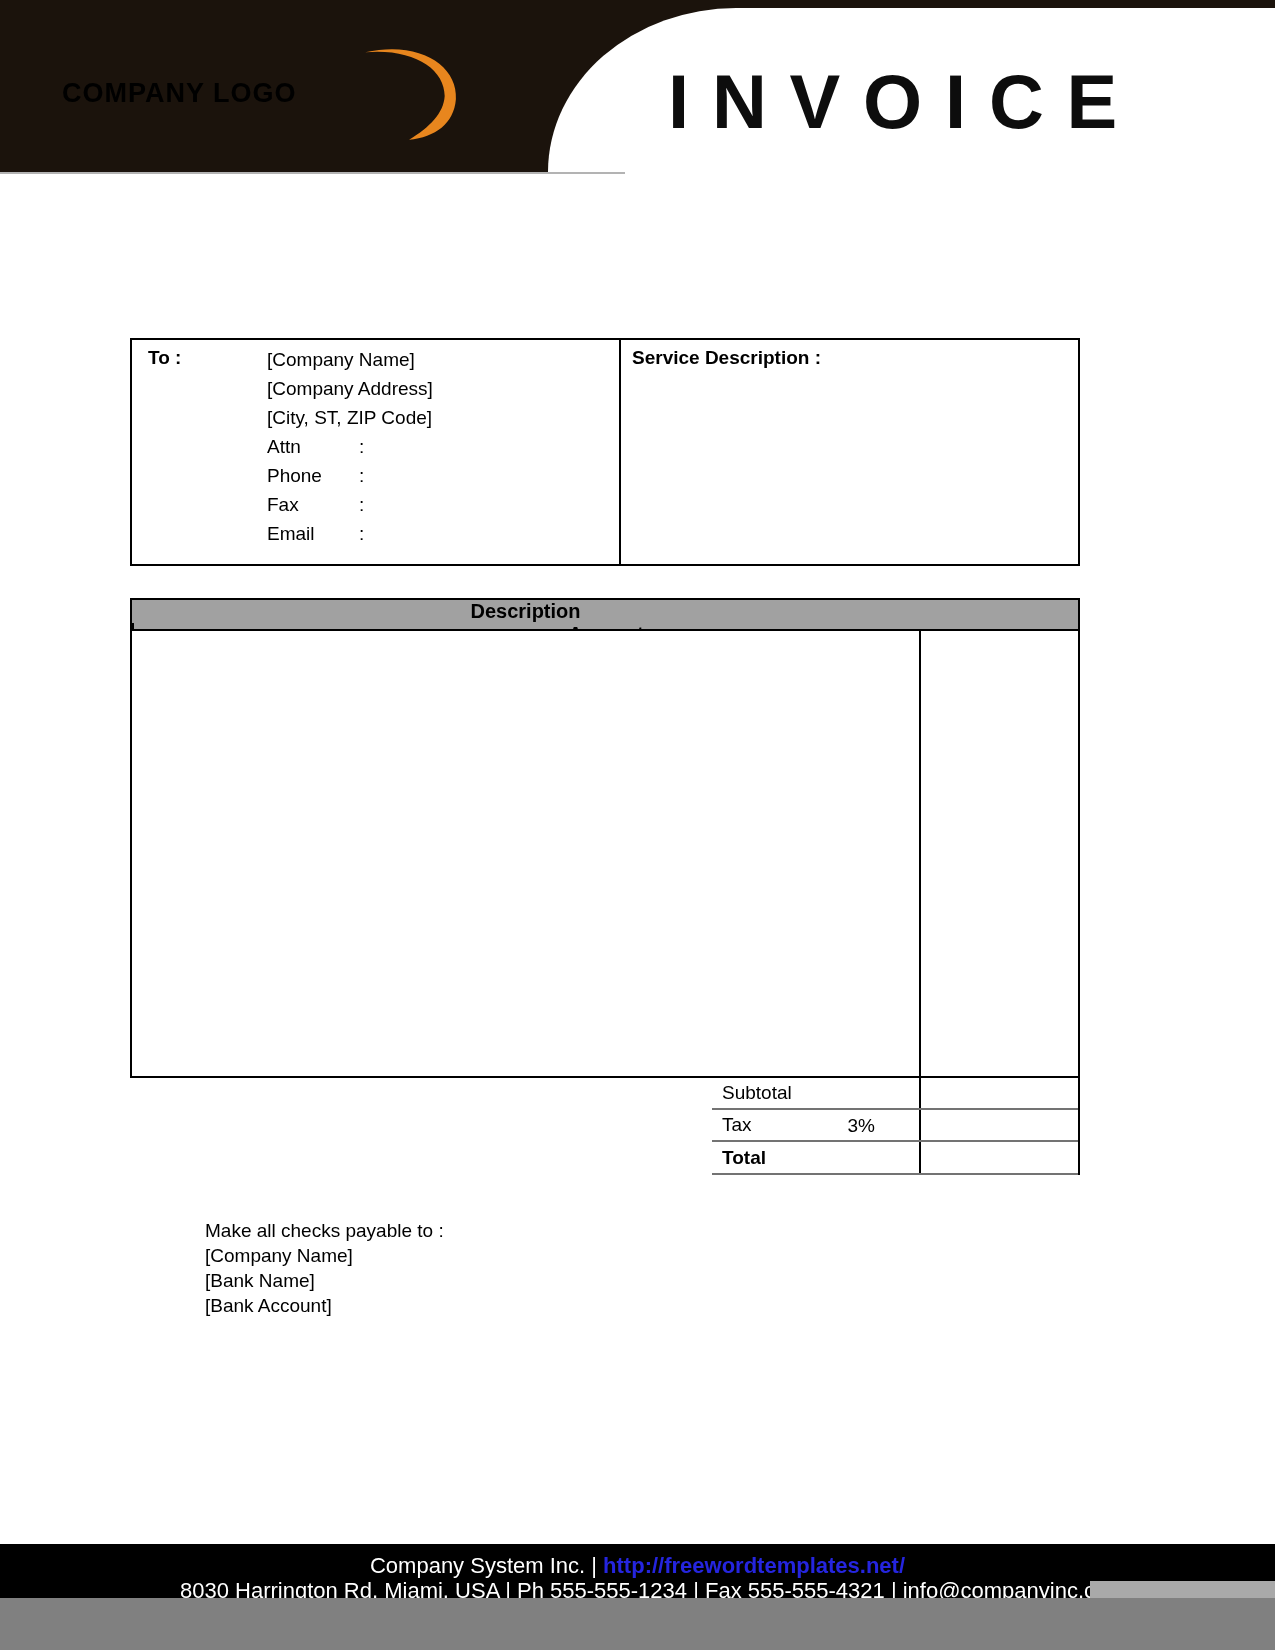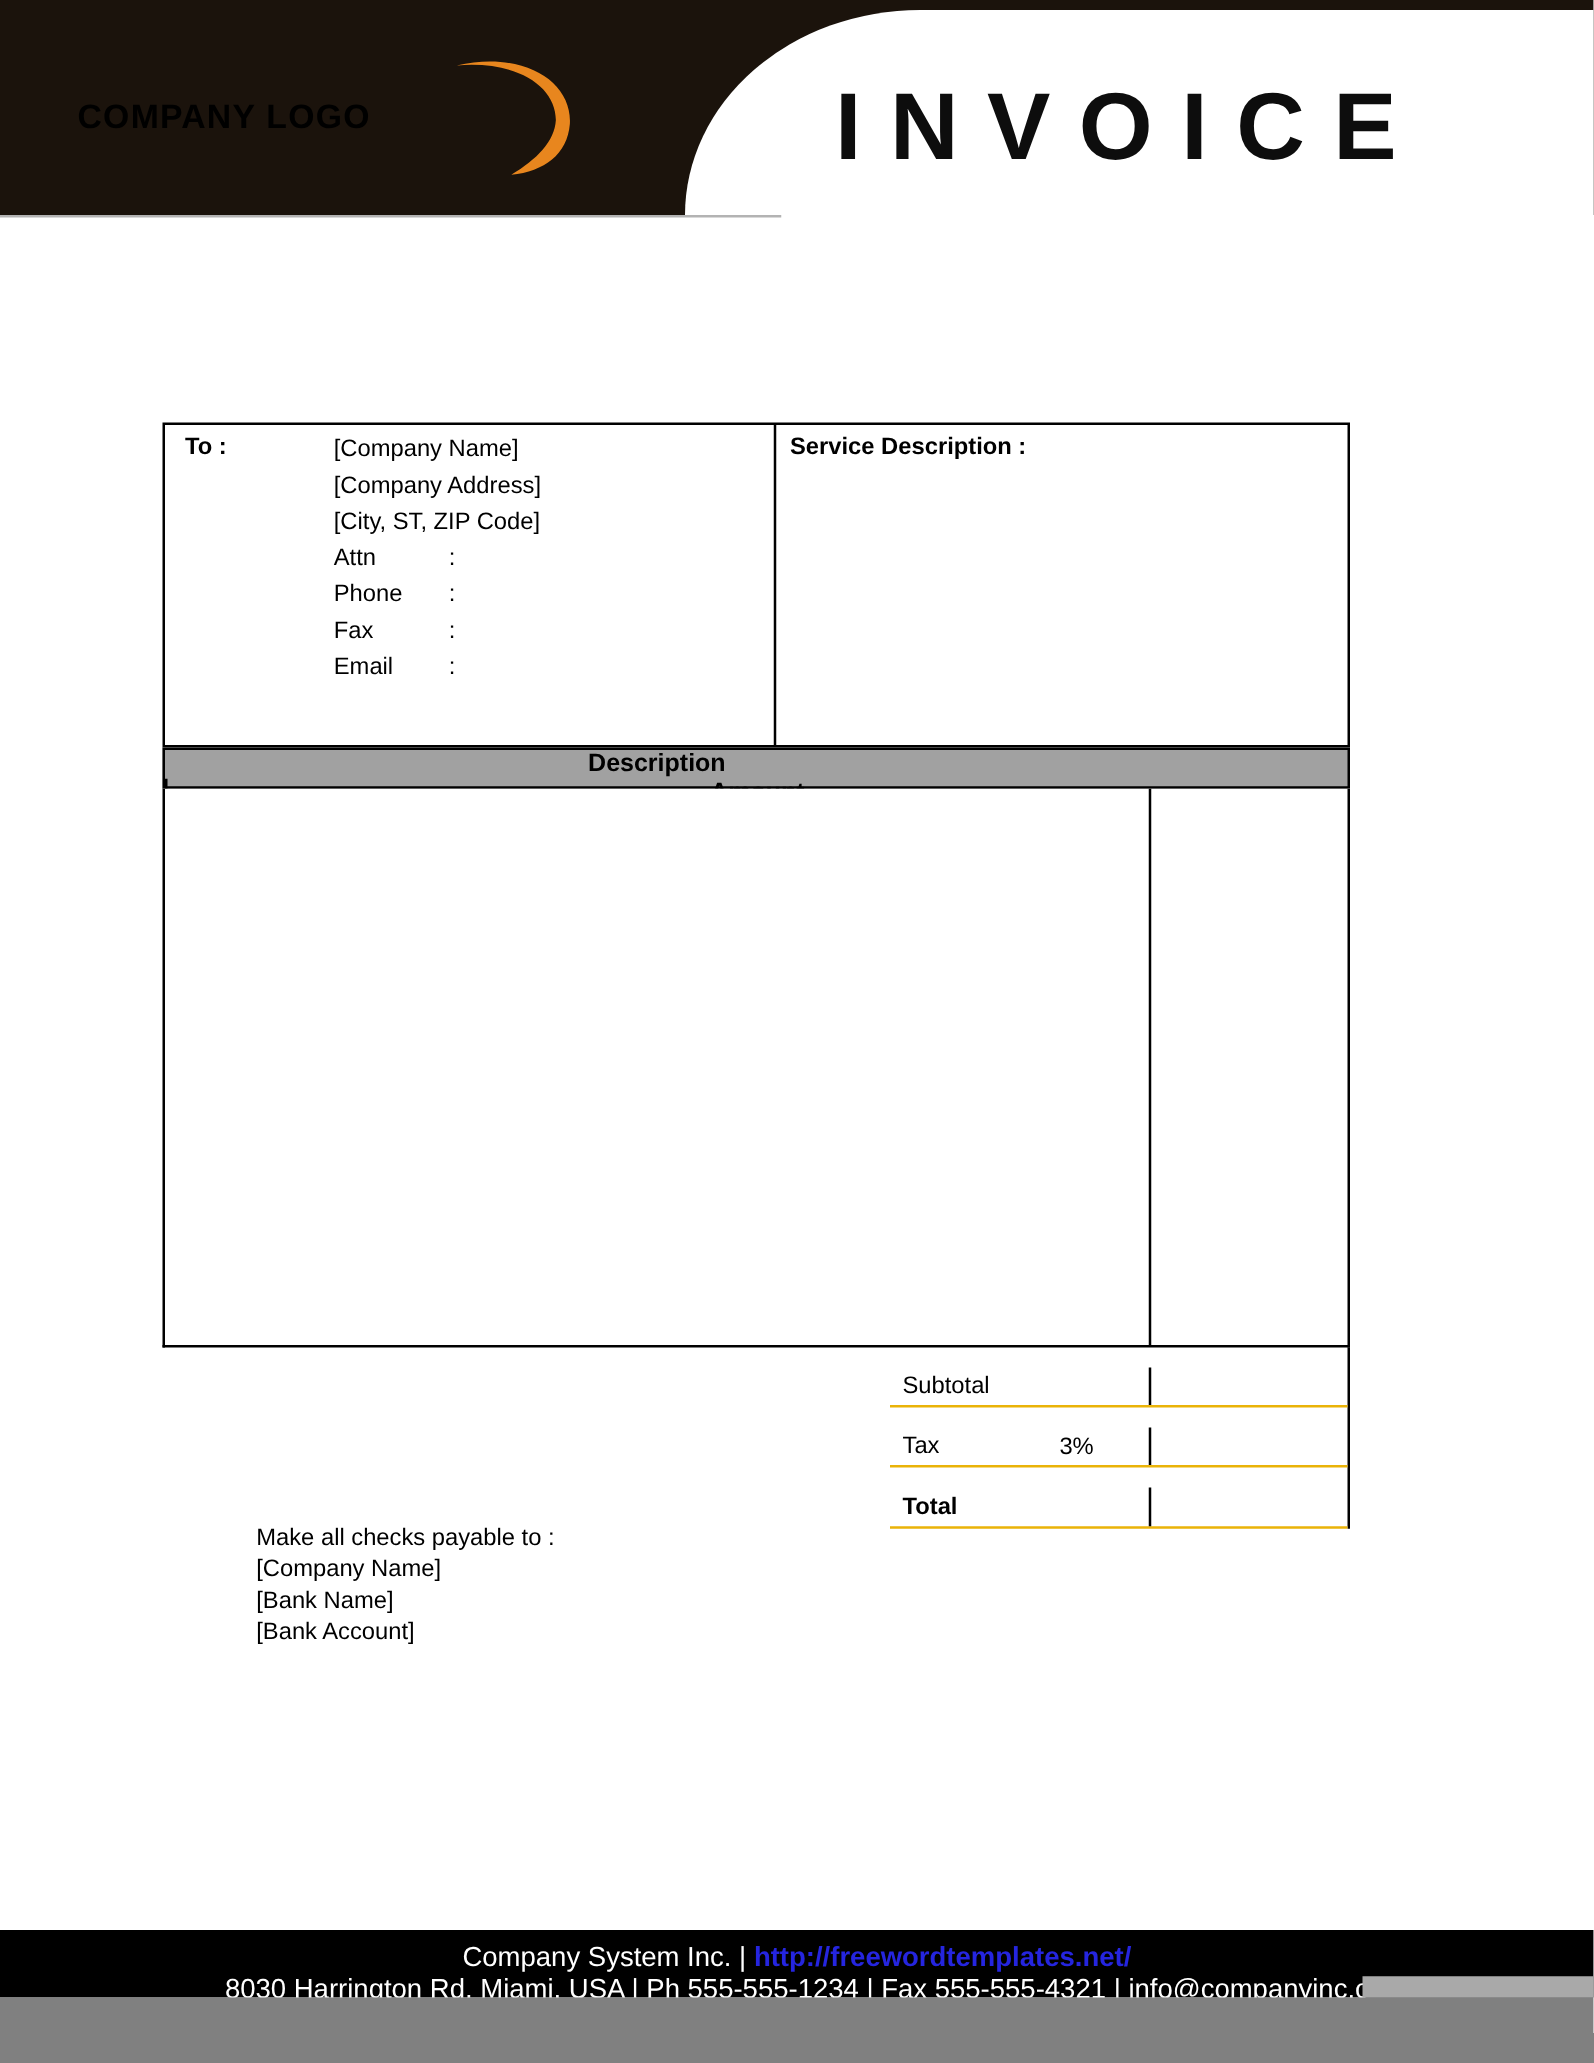--- a/index.html
+++ b/index.html
@@ -28,21 +28,21 @@
   }
 
   
   .meta { position:absolute; left:685px; top:212px; font-size:19px; }
   .meta-row { height:28px; line-height:28px; white-space:nowrap; }
   .meta-label { display:inline-block; width:170px; }
   .meta-sep { display:inline-block; }
 
   
   .to-box {
-    position:absolute; left:130px; top:338px; width:950px; height:260px;
+    position:absolute; left:130px; top:338px; width:950px; height:228px;
     border:2px solid #000; font-size:19px;
   }
   .to-box-divider { position:absolute; left:487px; top:0; bottom:0; width:2px; background:#000; }
   .to-label { position:absolute; left:16px; top:7px; font-weight:bold; }
   .addr-col { position:absolute; left:135px; top:5px; }
   .addr-line { height:29px; line-height:29px; white-space:nowrap; }
   .contact-row { height:29px; line-height:29px; white-space:nowrap; }
   .contact-label { display:inline-block; width:92px; }
   .service-label { position:absolute; left:500px; top:7px; font-weight:bold;text-align:right; }
   .service-area { position:absolute; left:500px; top:36px; right:6px; bottom:6px; }
@@ -57,21 +57,21 @@
   .tbl-header .c2 { flex:1; border-left:2px solid #000; display:flex; align-items:center; justify-content:center; }
   .tbl-body {
     position:absolute; left:130px; top:631px; width:950px; height:447px;
     border-left:2px solid #000; border-right:2px solid #000; border-bottom:2px solid #000;
     background:#fff;
   }
   .tbl-body-divider { position:absolute; left:787px; top:0; bottom:0; width:2px; background:#000; }
 
   
   .summary { position:absolute; left:712px; top:1078px; width:368px; border-right:2px solid #000; font-size:19px; }
-  .sum-row { position:relative; display:flex; height:32px; border-bottom:2px solid #eab308;margin-top:16px; }
+  .sum-row { position:relative; display:flex; height:32px; border-bottom:2px solid #737373; }
   .sum-row.last { height:33px; }
   .sum-label-cell { position:relative; width:207px; display:flex; align-items:center; padding-left:10px; }
   .sum-value-cell { flex:1; border-left:2px solid #000; }
   .sum-rate { position:absolute; right:44px; top:0; height:32px; line-height:32px; }
   .bold { font-weight:bold; }
 
   
   .payment { position:absolute; left:164px; top:1218px; font-size:19px;margin-left:41px; }
   .payment-line { height:25px; line-height:25px; white-space:nowrap; }
 

